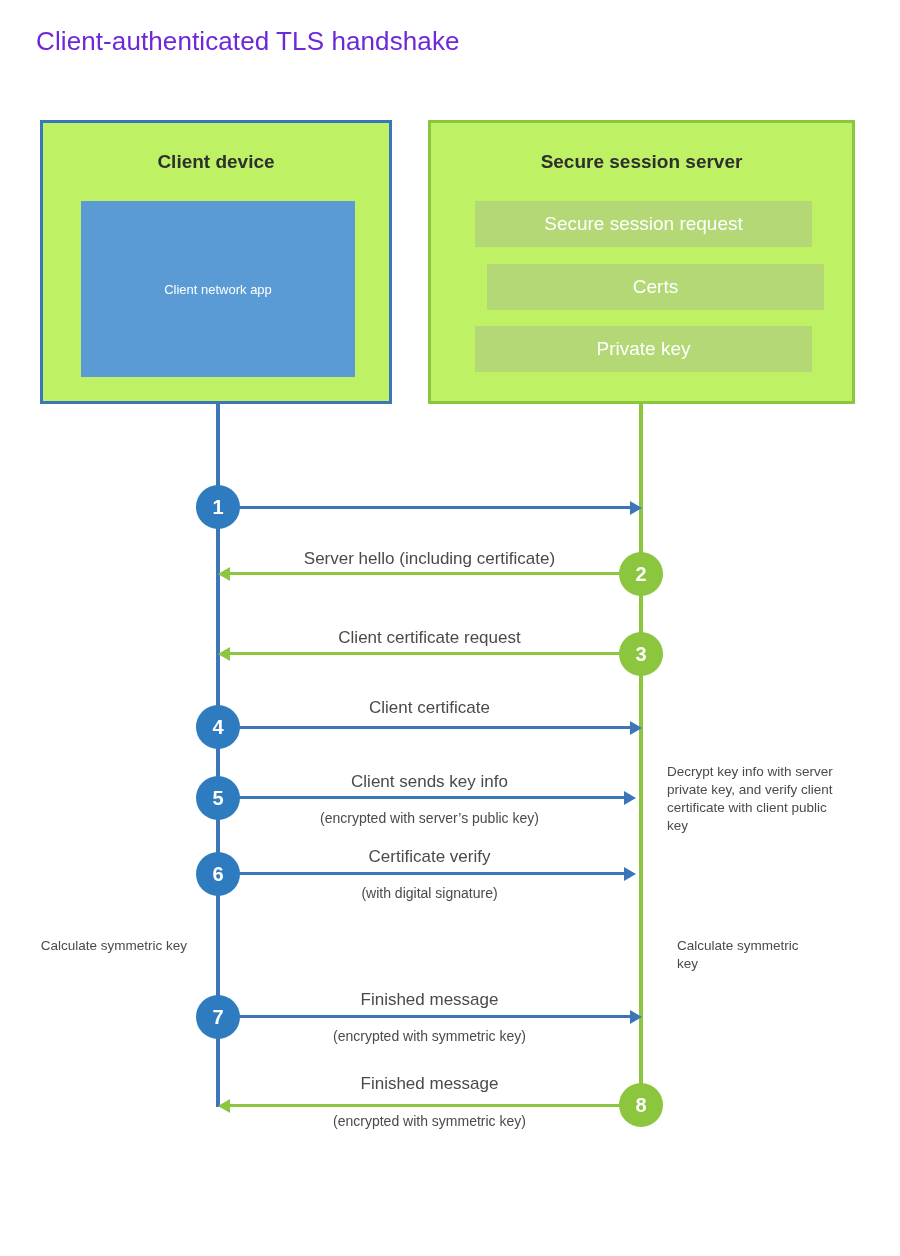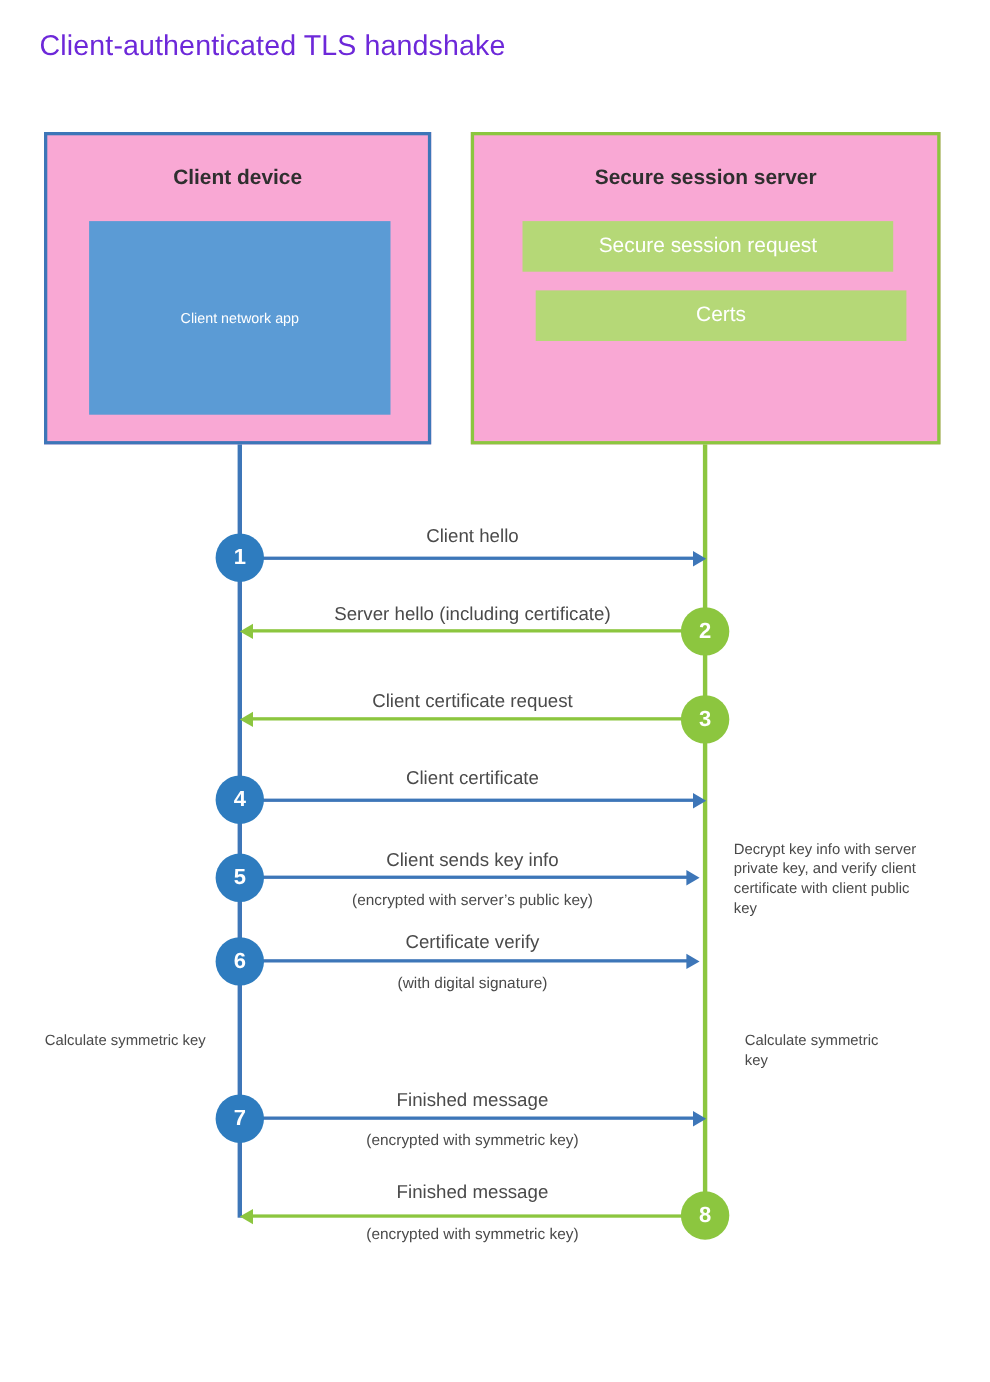--- a/index.html
+++ b/index.html
@@ -28,21 +28,21 @@
     font-weight: 400;
     color: #6d28d9;
     letter-spacing: 0.1px;
     white-space: nowrap;
   }
 
   
   .party-box {
     position: absolute;
     box-sizing: border-box;
-    background: #f9a8d4;
+    background: #bef264;
   }
   .party-box.client {
     left: 40px;
     top: 120px;
     width: 352px;
     height: 284px;
     border: 3px solid #3d76b8;
   }
   .party-box.server {
     left: 428px;
@@ -190,26 +190,26 @@
 
   <div class="party-box client">
     <div class="party-title">Client device</div>
     <div class="client-app">Client network app</div>
   </div>
 
   <div class="party-box server">
     <div class="party-title">Secure session server</div>
     <div class="module m0">Secure session request</div>
     <div class="module m1">Certs</div>
+    <div class="module m2">Private key</div>
   </div>
 
   <div class="lifeline client-line"></div>
   <div class="lifeline server-line"></div>
 
-  <div class="msg-label" style="left:218px; top:478px; width:423px;">Client hello</div>
   <div class="msg-arrow blue" style="left:218px; top:506px; width:413px;">
     <span class="arrow-head right"></span>
   </div>
   <div class="step-badge blue" style="left:196px; top:485px;">1</div>
 
   <div class="msg-label" style="left:218px; top:549px; width:423px;">Server hello (including certificate)</div>
   <div class="msg-arrow green" style="left:229px; top:572px; width:412px;">
     <span class="arrow-head left"></span>
   </div>
   <div class="step-badge green" style="left:619px; top:552px;">2</div>

